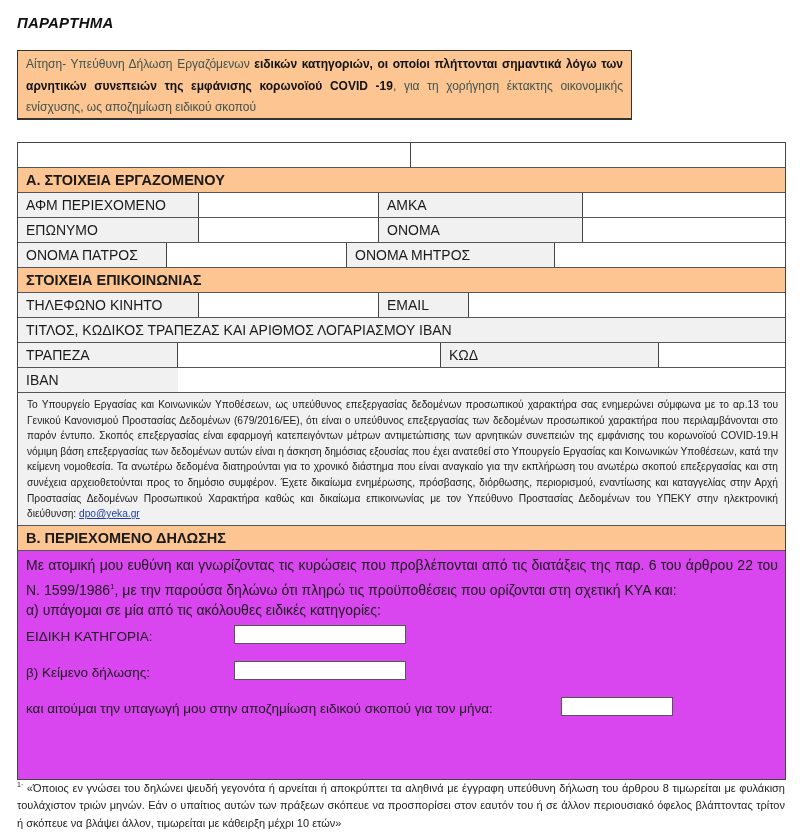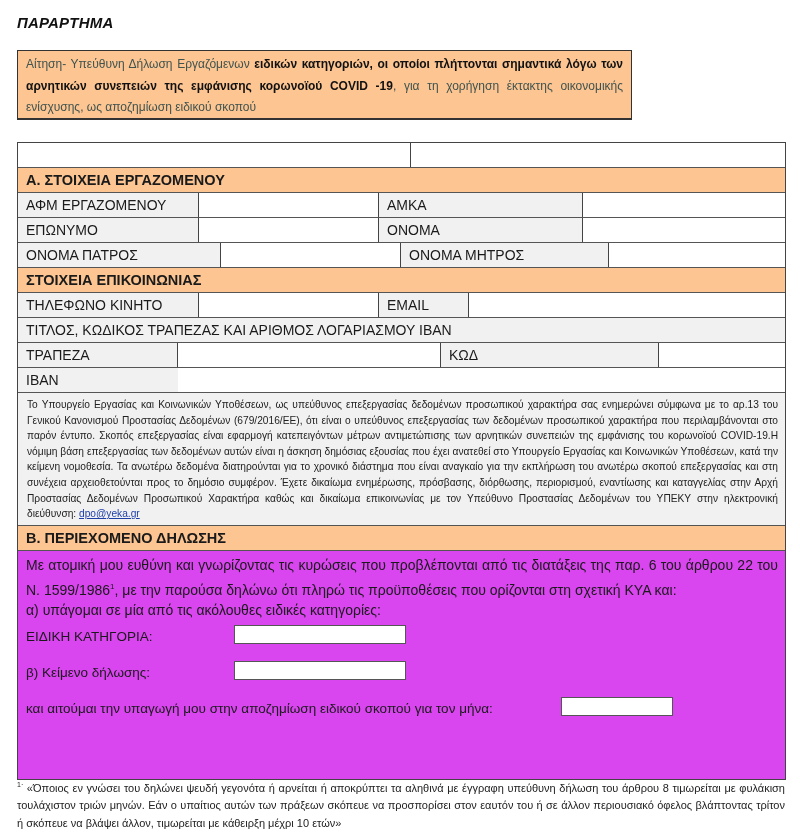--- a/index.html
+++ b/index.html
@@ -52,33 +52,33 @@
   <div class="row">
     <div class="cell orange bold" style="width:231px">ΑΡ. ΠΡΩΤ.:</div>
     <div class="cell white" style="width:162px"></div>
     <div class="cell orange bold" style="width:175px">ΗΜΕΡΟΜΗΝΙΑ</div>
     <div class="cell white" style="flex:1"></div>
   </div>
 
   <div class="section">Α. ΣΤΟΙΧΕΙΑ ΕΡΓΑΖΟΜΕΝΟΥ</div>
 
   <div class="row">
-    <div class="cell grey" style="width:181px">ΑΦΜ ΕΡΓΑΖΟΜΕΝΟΥ</div>
+    <div class="cell grey" style="width:181px">ΑΦΜ ΠΕΡΙΕΧΟΜΕΝΟ</div>
     <div class="cell white" style="width:180px"></div>
     <div class="cell grey" style="width:204px">ΑΜΚΑ</div>
     <div class="cell white" style="flex:1"></div>
   </div>
   <div class="row">
     <div class="cell grey" style="width:181px">ΕΠΩΝΥΜΟ</div>
     <div class="cell white" style="width:180px"></div>
     <div class="cell grey" style="width:204px">ΟΝΟΜΑ</div>
     <div class="cell white" style="flex:1"></div>
   </div>
   <div class="row">
-    <div class="cell grey" style="width:203px">ΟΝΟΜΑ ΠΑΤΡΟΣ</div>
+    <div class="cell grey" style="width:149px">ΟΝΟΜΑ ΠΑΤΡΟΣ</div>
     <div class="cell white" style="width:180px"></div>
     <div class="cell grey" style="width:208px">ΟΝΟΜΑ ΜΗΤΡΟΣ</div>
     <div class="cell white" style="flex:1"></div>
   </div>
 
   <div class="section">ΣΤΟΙΧΕΙΑ  ΕΠΙΚΟΙΝΩΝΙΑΣ</div>
 
   <div class="row">
     <div class="cell grey" style="width:181px">ΤΗΛΕΦΩΝΟ ΚΙΝΗΤΟ</div>
     <div class="cell white" style="width:180px"></div>

